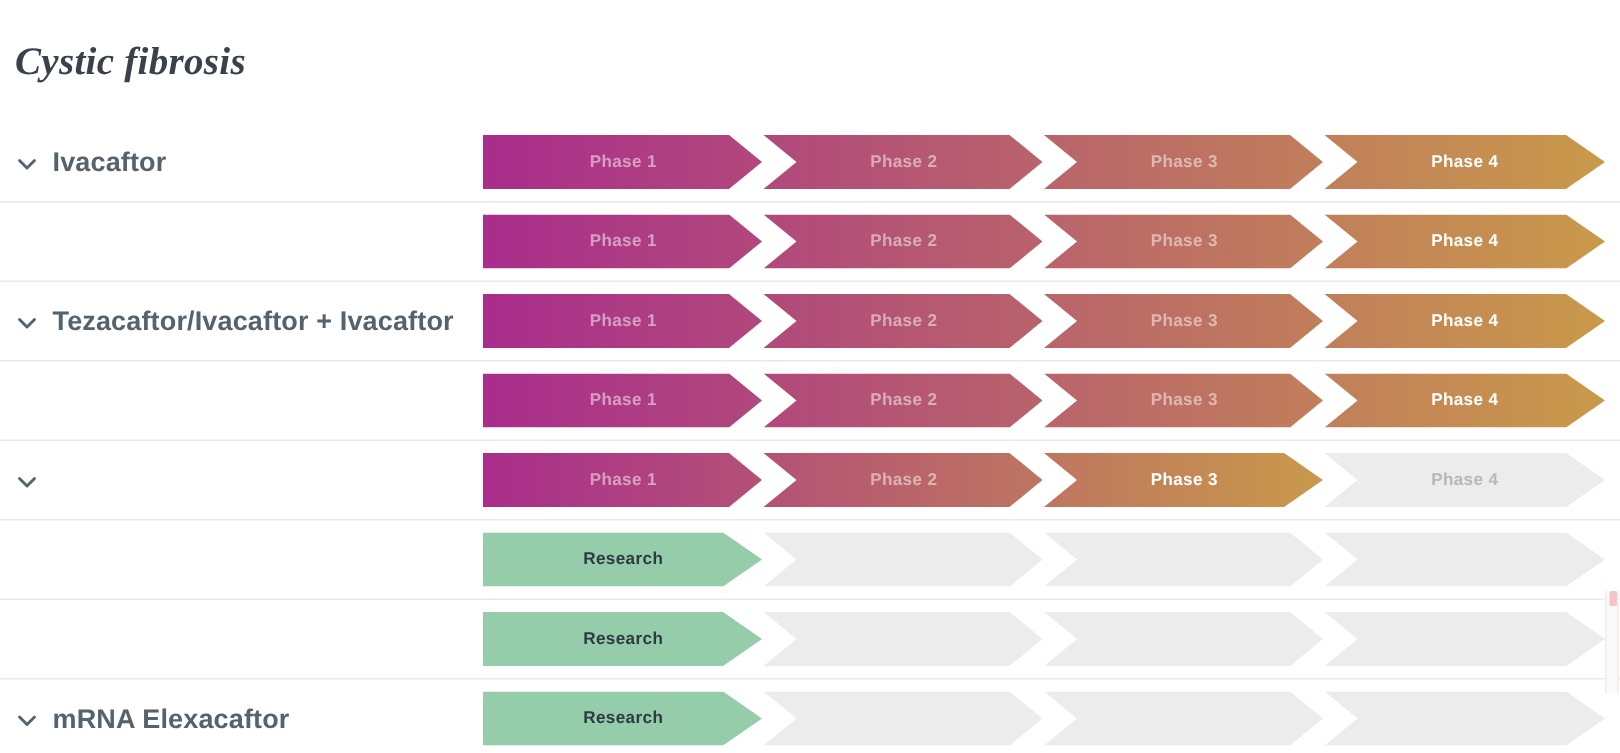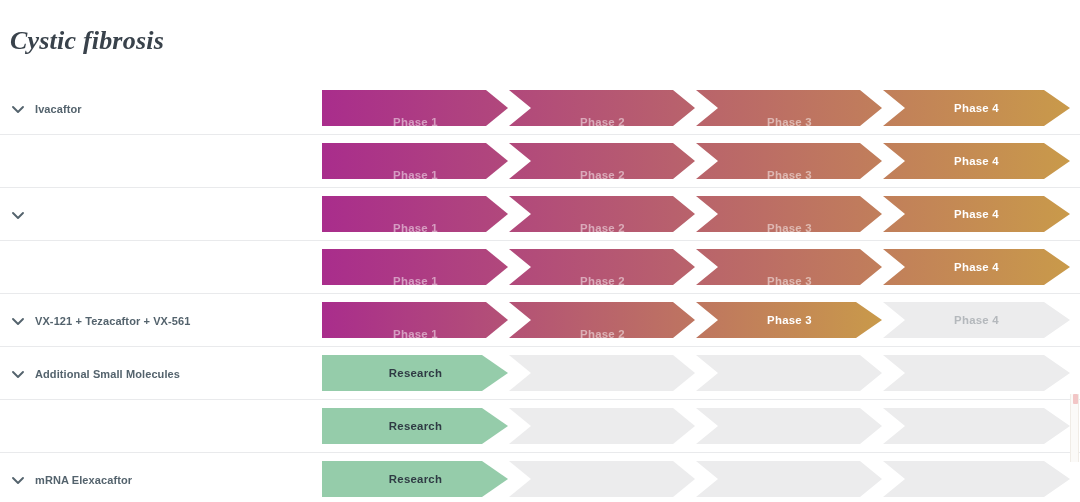--- a/index.html
+++ b/index.html
@@ -53,21 +53,21 @@
     white-space: nowrap;
   }
   .chev {
     width: 16px;
     height: 16px;
     flex: 0 0 16px;
     display: block;
   }
   .chev svg { display: block; }
   .row-label-text {
-    font-size: 11px;
+    font-size: 18px;
     font-weight: bold;
     color: #54636d;
     letter-spacing: 0.1px;
   }
 
   
   .bar {
     position: absolute;
     left: 322px;
     top: 8px;
@@ -81,21 +81,21 @@
     top: 0;
     height: 36px;
     line-height: 36px;
     text-align: center;
     font-size: 11.4px;
     font-weight: bold;
     letter-spacing: 0.25px;
     pointer-events: none;
     white-space: nowrap;
   }
-  .seg-label.dim     { color: rgba(255,255,255,0.50); margin-top: 14px; }
+  .seg-label.dim     { color: rgba(255,255,255,0.50); }
   .seg-label.active  { color: #ffffff; }
   .seg-label.idle    { color: #b4b8bc; font-weight: bold; }
   .seg-label.dark    { color: #2f3b44; }
 
   
   #scrollbar-track {
     position: absolute;
     right: 1px;
     top: 394px;
     width: 7px;
@@ -168,20 +168,21 @@
         <span class="seg-label active" style="left: 561px; width: 187px;">Phase 4</span>
       </div>
     </div>
     <div class="row">
       <div class="row-label">
         <span class="chev">
           <svg width="16" height="16" viewBox="0 0 16 16">
             <path d="M3 6 L8 11 L13 6" fill="none" stroke="#54636d" stroke-width="1.9" stroke-linecap="round" stroke-linejoin="round"></path>
           </svg>
         </span>
+        <span class="row-label-text">Tezacaftor/Ivacaftor + Ivacaftor</span>
       </div>
       <div class="bar">
         <svg width="748" height="36" viewBox="0 0 748 36">
           <defs>
             <linearGradient id="grad2" x1="0" y1="0" x2="748" y2="0" gradientUnits="userSpaceOnUse">
               <stop offset="0" stop-color="#a92d8c"></stop>
               <stop offset="1" stop-color="#c99a4a"></stop>
             </linearGradient>
           </defs>
           <path d="M 0 0 L 164 0 L 186 18 L 164 36 L 0 36 Z" fill="url(#grad2)"></path>
@@ -215,21 +216,20 @@
         <span class="seg-label active" style="left: 561px; width: 187px;">Phase 4</span>
       </div>
     </div>
     <div class="row">
       <div class="row-label">
         <span class="chev">
           <svg width="16" height="16" viewBox="0 0 16 16">
             <path d="M3 6 L8 11 L13 6" fill="none" stroke="#54636d" stroke-width="1.9" stroke-linecap="round" stroke-linejoin="round"></path>
           </svg>
         </span>
-        <span class="row-label-text">VX-121 + Tezacaftor + VX-561</span>
       </div>
       <div class="bar">
         <svg width="748" height="36" viewBox="0 0 748 36">
           <defs>
             <linearGradient id="grad4" x1="0" y1="0" x2="561" y2="0" gradientUnits="userSpaceOnUse">
               <stop offset="0" stop-color="#a92d8c"></stop>
               <stop offset="1" stop-color="#c99a4a"></stop>
             </linearGradient>
           </defs>
           <path d="M 0 0 L 164 0 L 186 18 L 164 36 L 0 36 Z" fill="url(#grad4)"></path>
@@ -237,28 +237,20 @@
           <path d="M 374 0 L 534 0 L 560 18 L 534 36 L 374 36 L 396 18 Z" fill="url(#grad4)"></path>
           <path d="M 561 0 L 722 0 L 748 18 L 722 36 L 561 36 L 583 18 Z" fill="#ececed"></path>
         </svg>
         <span class="seg-label dim" style="left: 0px; width: 187px;">Phase 1</span>
         <span class="seg-label dim" style="left: 187px; width: 187px;">Phase 2</span>
         <span class="seg-label active" style="left: 374px; width: 187px;">Phase 3</span>
         <span class="seg-label idle" style="left: 561px; width: 187px;">Phase 4</span>
       </div>
     </div>
     <div class="row">
-      <div class="row-label">
-        <span class="chev">
-          <svg width="16" height="16" viewBox="0 0 16 16">
-            <path d="M3 6 L8 11 L13 6" fill="none" stroke="#54636d" stroke-width="1.9" stroke-linecap="round" stroke-linejoin="round"></path>
-          </svg>
-        </span>
-        <span class="row-label-text">Additional Small Molecules</span>
-      </div>
       <div class="bar">
         <svg width="748" height="36" viewBox="0 0 748 36">
           <defs>
             <linearGradient id="grad5" x1="0" y1="0" x2="187" y2="0" gradientUnits="userSpaceOnUse">
               <stop offset="0" stop-color="#a92d8c"></stop>
               <stop offset="1" stop-color="#c99a4a"></stop>
             </linearGradient>
           </defs>
           <path d="M 0 0 L 160 0 L 186 18 L 160 36 L 0 36 Z" fill="#95ccaa"></path>
           <path d="M 187 0 L 351 0 L 373 18 L 351 36 L 187 36 L 209 18 Z" fill="#ececed"></path>

